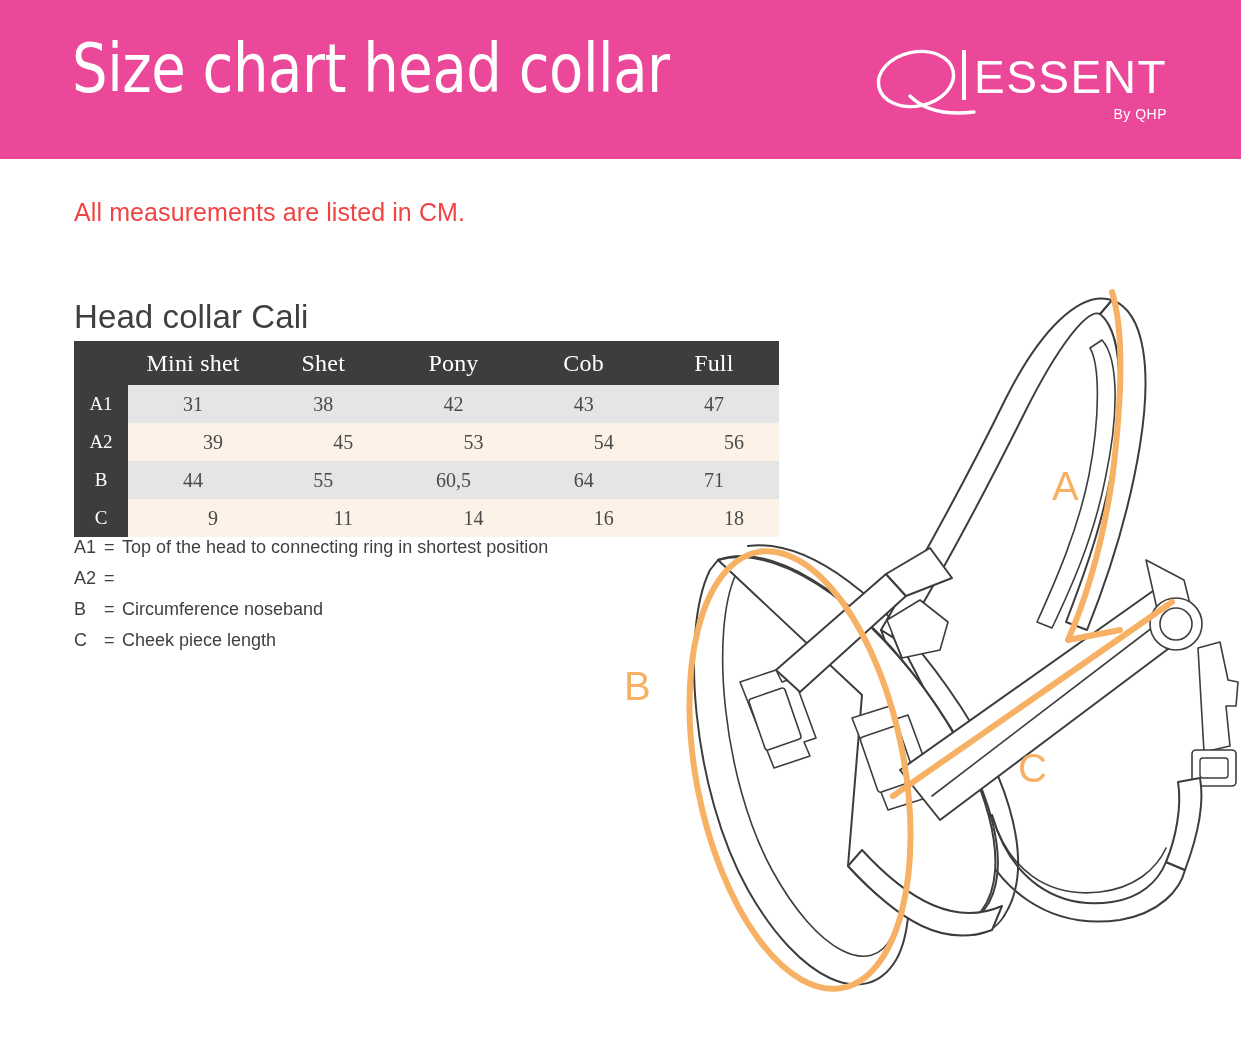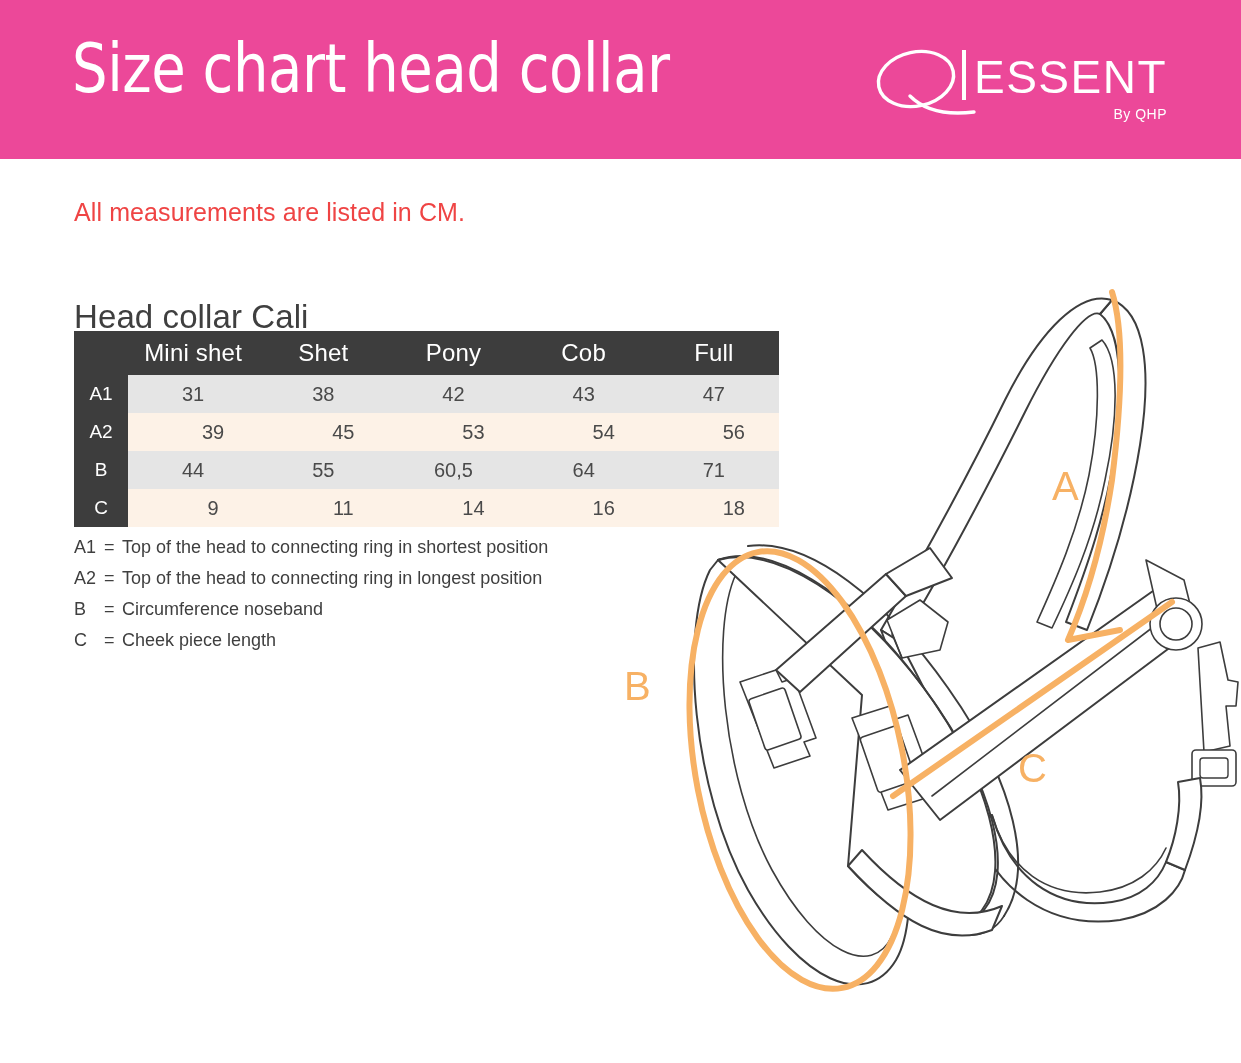--- a/index.html
+++ b/index.html
@@ -44,24 +44,25 @@
   }
   #product-title{
     position:absolute;left:74px;top:282px;
     font-size:33px;color:#3f3f3f;font-weight:400;letter-spacing:0.1px;
     white-space:nowrap;
     margin-top:16px;
   }
 
   
   #size-table{
-    position:absolute;left:74px;top:331px;
+    position:absolute;left:74px;top:341px;
     width:705px;
     border-collapse:collapse;
     table-layout:fixed;
+    font-family:Liberation Serif, serif;
   }
   #size-table th,#size-table td{
     padding:0;margin:0;border:0;
   }
   #size-table thead th{
     background:#3d3d3d;color:#ffffff;
     height:44px;font-size:24px;font-weight:400;
     text-align:center;vertical-align:middle;
     letter-spacing:0.2px;
   }
@@ -185,21 +186,20 @@
 
 <div id="legend">
   <div class="legend-row">
     <span class="legend-key">A1</span>
     <span class="legend-eq">=</span>
     <span class="legend-text">Top of the head to connecting ring in shortest position</span>
   </div>
   <div class="legend-row">
     <span class="legend-key">A2</span>
     <span class="legend-eq">=</span>
-    <span class="legend-text">Top of the head to connecting ring in longest position</span>
   </div>
   <div class="legend-row">
     <span class="legend-key">B</span>
     <span class="legend-eq">=</span>
     <span class="legend-text">Circumference noseband</span>
   </div>
   <div class="legend-row">
     <span class="legend-key">C</span>
     <span class="legend-eq">=</span>
     <span class="legend-text">Cheek piece length</span>

